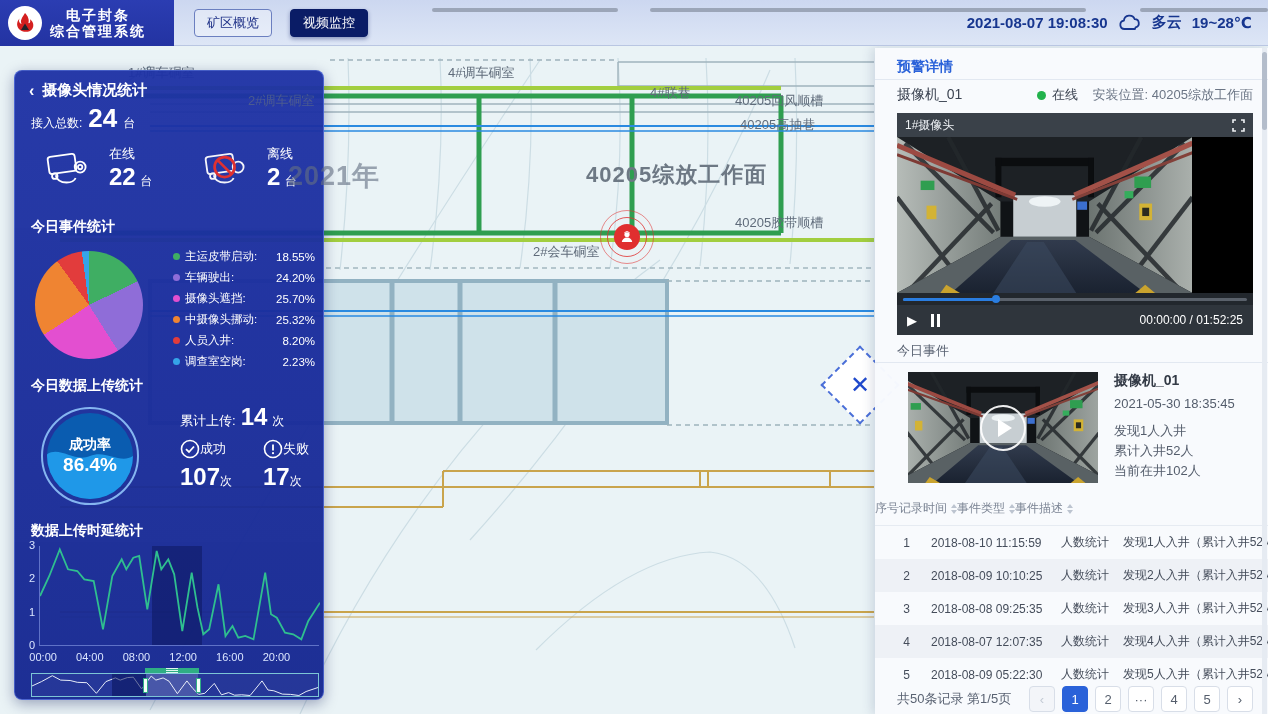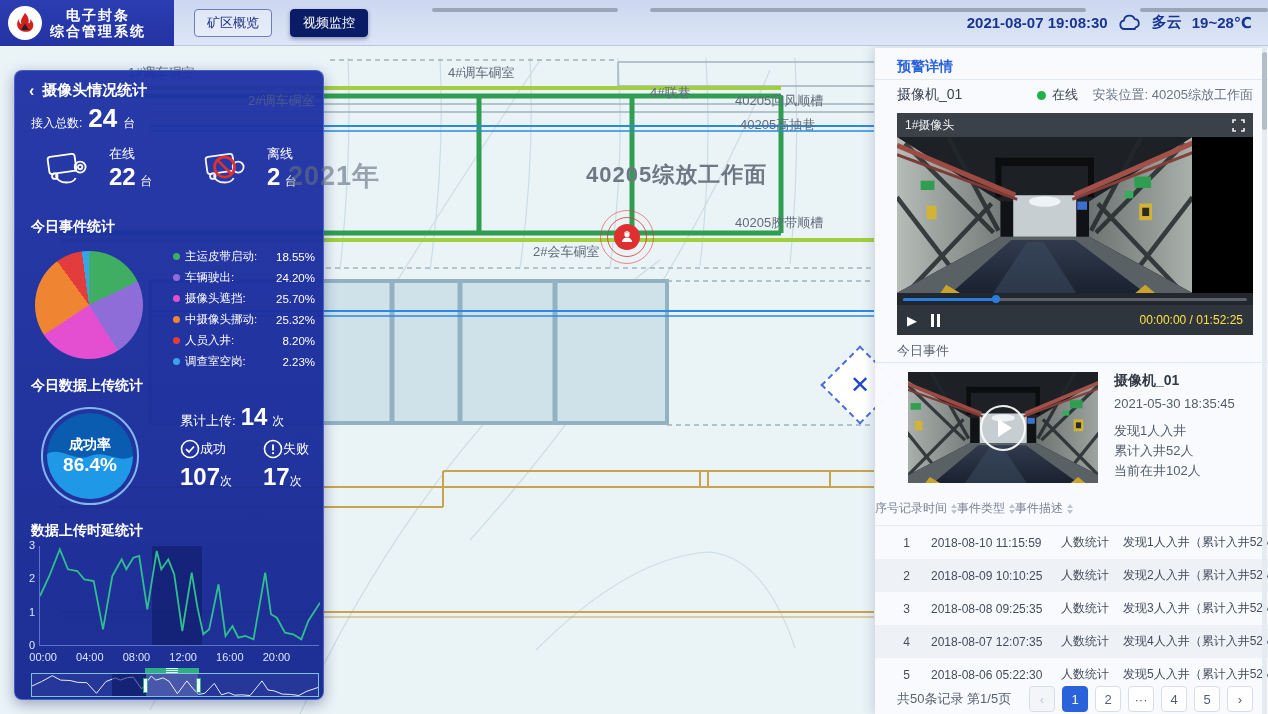--- a/index.html
+++ b/index.html
@@ -121,21 +121,21 @@
   .v-prog { height:12px; background:#22272d; position:relative; display:flex; align-items:center;
     padding:0 6px; flex:0 0 auto; cursor:pointer; }
   .v-prog .track { position:relative; width:100%; height:3px; background:#5a616b; border-radius:2px; }
   #vp-played { position:absolute; left:0; top:0; height:3px; background:#2a7de0; border-radius:2px; }
   #vp-dot { position:absolute; top:-2.5px; width:8px; height:8px; border-radius:50%; background:#2a7de0; }
   .v-ctrl { height:30px; background:#2f353c; color:#fff; display:flex; align-items:center;
     gap:14px; padding:0 10px; font-size:12px; flex:0 0 auto; }
   .play-ic { font-size:13px; cursor:pointer; }
   .pause-bars { display:flex; gap:3px; cursor:pointer; }
   .pause-bars i { width:3px; height:13px; background:#fff; }
-  .v-time { margin-left:auto; color:#fde047; }
+  .v-time { margin-left:auto; color:#ffffff; }
   .today-title { left:22px; top:294px; font-size:13px; color:#5a6373; }
   .event-card { left:33px; top:324px; width:345px; position:absolute; display:flex; gap:16px; }
   .thumb { width:190px; height:111px; position:relative; background:#000; overflow:hidden; flex:0 0 auto; cursor:pointer; }
   .thumb svg.art { position:absolute; left:-8%; top:0; width:116%; height:100%; }
   .play-ov { position:absolute; left:50%; top:50%; width:46px; height:46px; margin:-23px 0 0 -23px;
     border:2.5px solid rgba(255,255,255,.92); border-radius:50%; display:flex; align-items:center; justify-content:center; }
   .play-ov i { width:0; height:0; border-left:14px solid #fff; border-top:9px solid transparent;
     border-bottom:9px solid transparent; margin-left:4px; }
   .ev-txt { font-size:13px; color:#545d6c; display:flex; flex-direction:column; }
   .ev-txt .name { font-size:14px; font-weight:bold; color:#333a46; margin-bottom:6px; }
@@ -639,21 +639,21 @@
           <span class="c-desc">发现3人入井（累计入井52人...</span>
         </div>
           <div class="trow">
           <span class="c-id">4</span>
           <span class="c-time">2018-08-07 12:07:35</span>
           <span class="c-type">人数统计</span>
           <span class="c-desc">发现4人入井（累计入井52人...</span>
         </div>
           <div class="trow">
           <span class="c-id">5</span>
-          <span class="c-time">2018-08-06 05:22:30</span>
+          <span class="c-time">2018-08-09 05:22:30</span>
           <span class="c-type">人数统计</span>
           <span class="c-desc">发现5人入井（累计入井52人...</span>
         </div>
         </div>
     </div>
 
     <div class="pager">
       <span>共50条记录  第1/5页</span>
       <div class="pages">
         <span class="pg disabled" id="pg-prev">‹</span>

